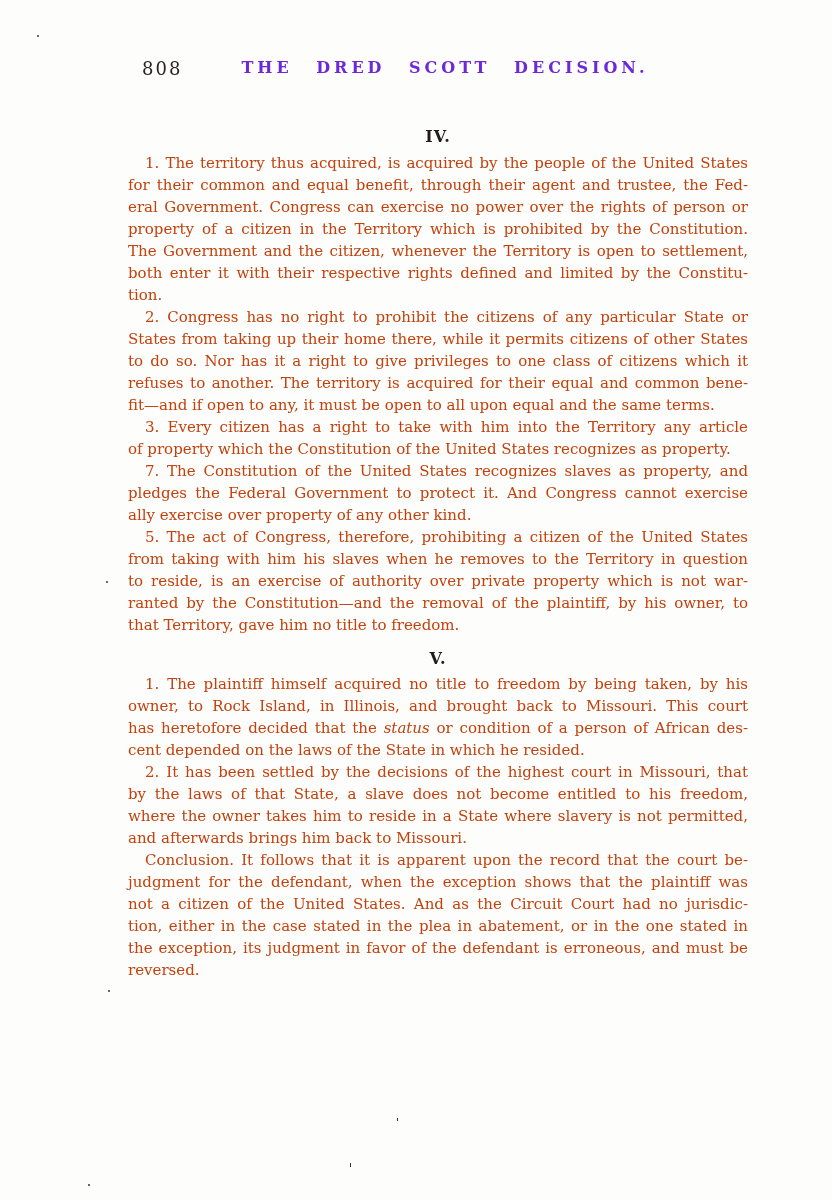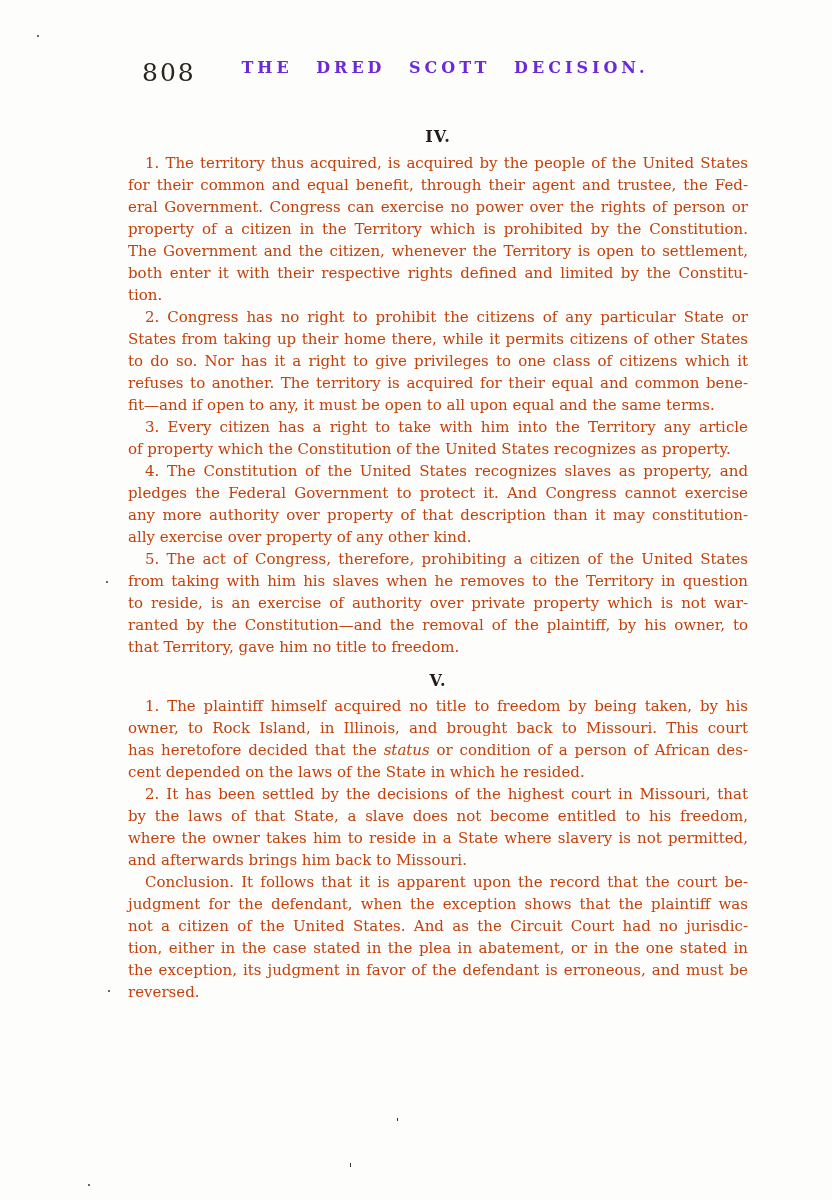--- a/index.html
+++ b/index.html
@@ -24,21 +24,21 @@
   }
   .running-head {
     position: relative;
     margin-top: 58px;
     height: 24px;
   }
   .pagenum {
     position: absolute;
     left: 14px;
     top: 0;
-    font-size: 25px;
+    font-size: 18px;
     letter-spacing: 2px;
     color: #2a2520;
   }
   .running-title {
     display: block;
     text-align: center;
     padding-left: 14px;
     font-size: 16px;
     font-weight: bold;
     letter-spacing: 4px;
@@ -103,23 +103,22 @@
         <div class="line">States from taking up their home there, while it permits citizens of other States</div>
         <div class="line">to do so.  Nor has it a right to give privileges to one class of citizens which it</div>
         <div class="line">refuses to another.  The territory is acquired for their equal and common bene-</div>
         <div class="line end">fit—and if open to any, it must be open to all upon equal and the same terms.</div>
       </div>
       <div class="para">
         <div class="line first">3. Every citizen has a right to take with him into the Territory any article</div>
         <div class="line end">of property which the Constitution of the United States recognizes as property.</div>
       </div>
       <div class="para">
-        <div class="line first">4. The Constitution of the United States recognizes slaves as property, and</div>
+        <div class="line first">7. The Constitution of the United States recognizes slaves as property, and</div>
         <div class="line">pledges the Federal Government to protect it.  And Congress cannot exercise</div>
-        <div class="line">any more authority over property of that description than it may constitution-</div>
         <div class="line end">ally exercise over property of any other kind.</div>
       </div>
       <div class="para">
         <div class="line first">5. The act of Congress, therefore, prohibiting a citizen of the United States</div>
         <div class="line">from taking with him his slaves when he removes to the Territory in question</div>
         <div class="line">to reside, is an exercise of authority over private property which is not war-</div>
         <div class="line">ranted by the Constitution—and the removal of the plaintiff, by his owner, to</div>
         <div class="line end">that Territory, gave him no title to freedom.</div>
       </div>
     </section>

